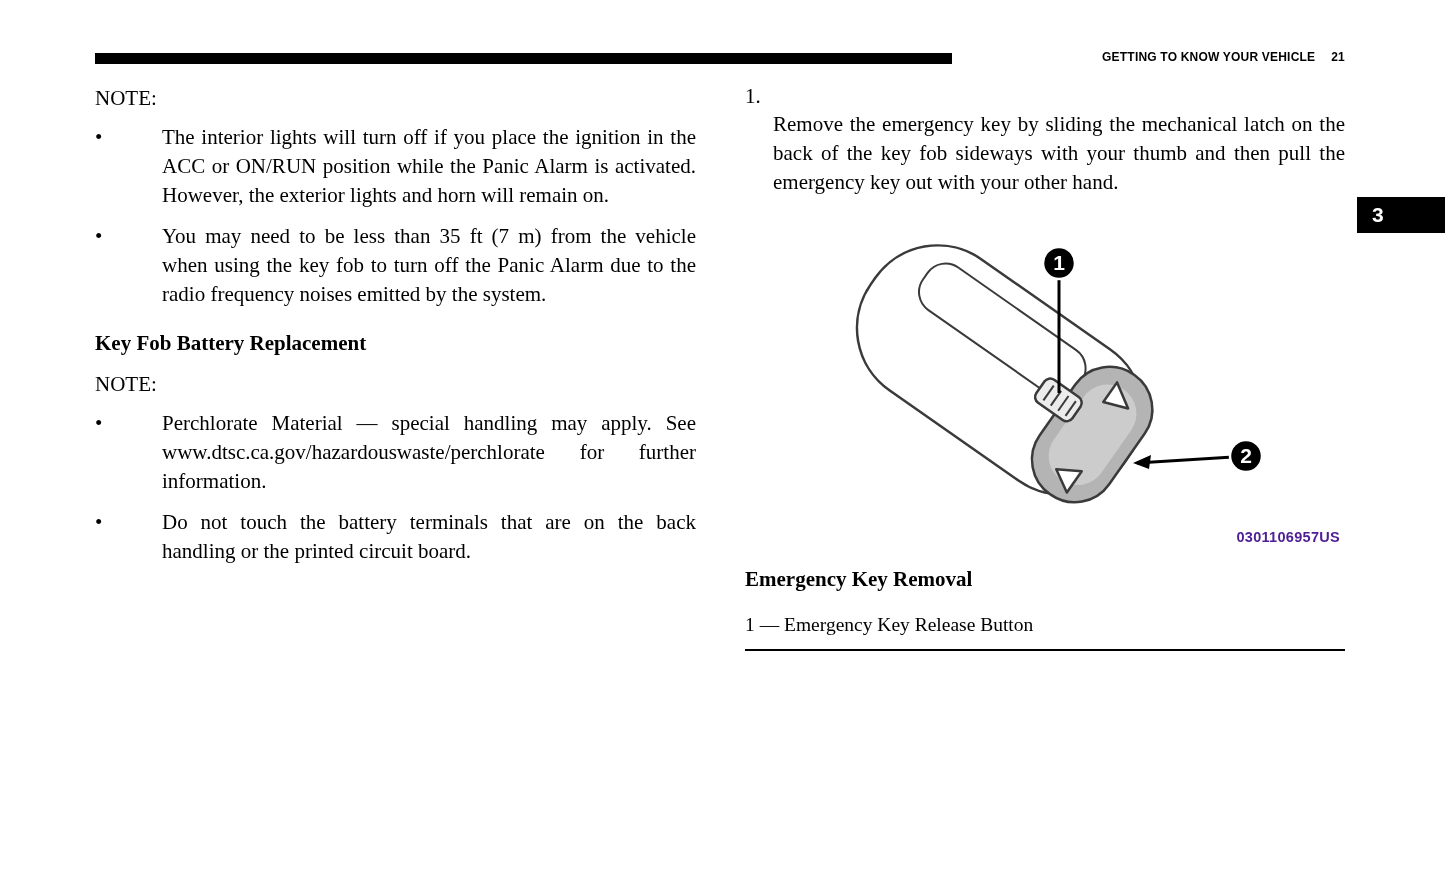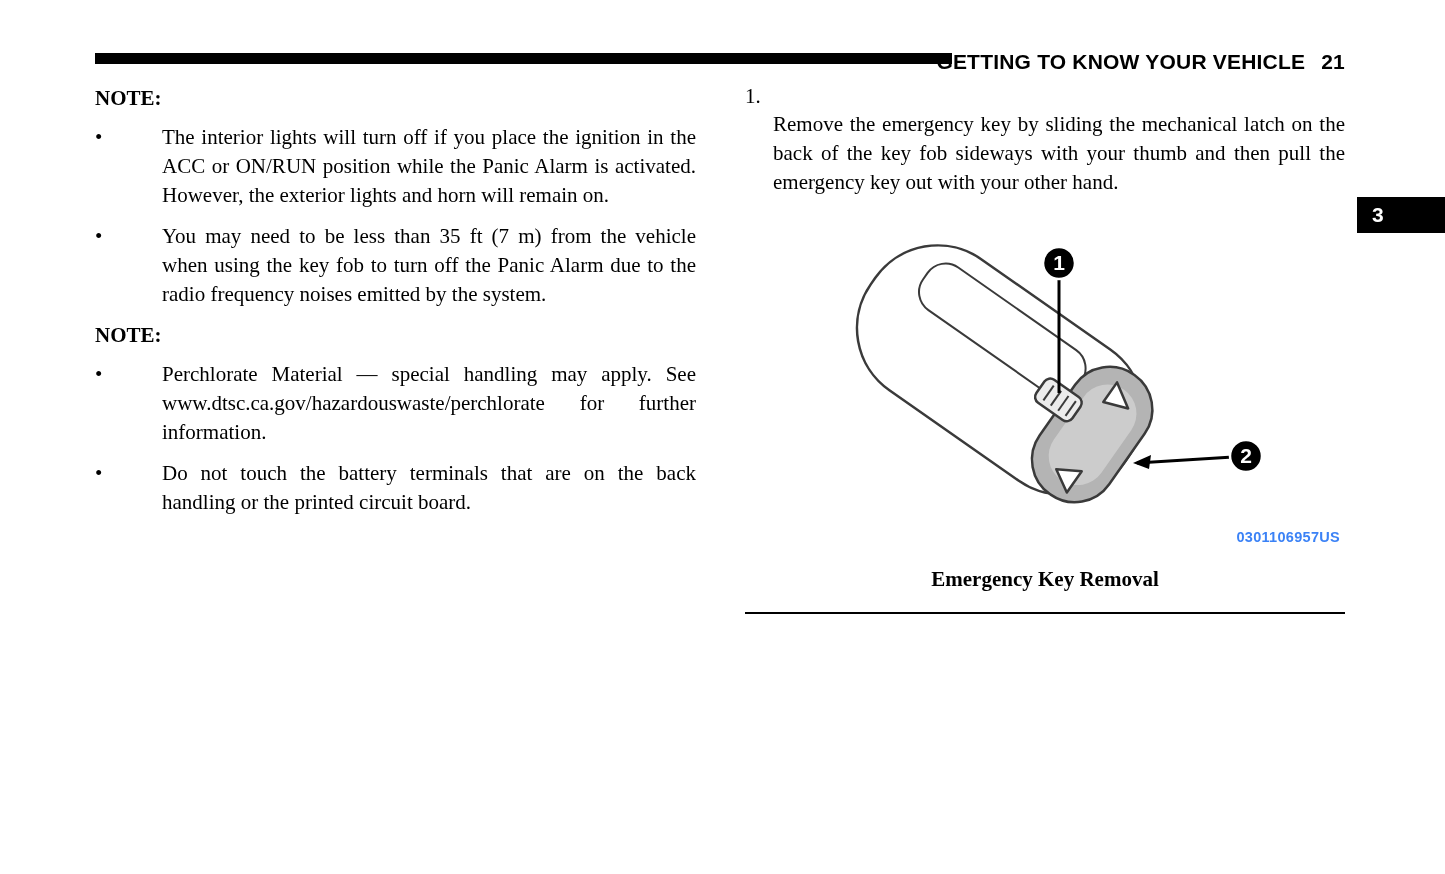--- a/index.html
+++ b/index.html
@@ -14,21 +14,21 @@
   }
 
   
   .topbar {
     position: absolute; left: 95px; top: 53px;
     width: 857px; height: 11px; background: #000;
   }
   .header {
     position: absolute; top: 50px; right: 100px;
     font-family: "Liberation Sans", sans-serif;
-    font-weight: bold; font-size: 21px; letter-spacing: 0.2px;
+    font-weight: bold; font-size: 12px; letter-spacing: 0.2px;
     white-space: nowrap;
   }
   .header .pagenum { margin-left: 16px; }
 
   
   .side-tab {
     position: absolute; right: 0; top: 197px;
     width: 88px; height: 36px; background: #000;
     color: #fff; font-family: "Liberation Sans", sans-serif;
     font-weight: bold; font-size: 21px;
@@ -38,42 +38,42 @@
   
   .col-left {
     position: absolute; left: 95px; top: 82px; width: 601px;
     font-size: 21px; line-height: 1.38;
   }
   .col-right {
     position: absolute; left: 745px; top: 82px; width: 600px;
     font-size: 21px; line-height: 1.38;
   }
 
-  .note-label { font-weight: bold; margin: 2px 0 10px 0; }
+  .note-label { font-weight: normal; margin: 2px 0 10px 0; }
   .bullet { display: flex; margin: 0 0 12px 0; }
   .bullet .dot { flex: 0 0 27px; }
   .bullet .txt { flex: 1; text-align: justify; overflow-wrap: break-word; margin-left: 40px; }
   .heading { font-weight: bold; margin: 20px 0 12px 0; }
   .para { margin: 0 0 16px 0; text-align: justify; }
 
   .step { display: flex; }
   .step .num { flex: 0 0 28px; }
   .step .txt { flex: 1; text-align: justify; margin-top: 28px; }
 
   
   .figure { position: relative; height: 352px; margin-top: 8px; }
   .figure svg { position: absolute; left: 40px; top: 0; }
   .fig-code {
     position: absolute; right: 5px; bottom: 10px;
     font-family: "Liberation Sans", sans-serif;
-    font-weight: bold; font-size: 14.5px; color: #3b82f6;
+    font-weight: bold; font-size: 14.5px; color: #4c1d95;
     letter-spacing: 0.3px;
   }
   .fig-caption {
-    text-align: center; font-weight: bold; font-size: 21px;
+    text-align: left; font-weight: bold; font-size: 21px;
     margin: 8px 0 18px 0;
   }
   .legend-line { font-size: 19.5px; margin: 0 0 7px 0; }
   .legend-rule { border: none; border-top: 2px solid #000; margin: 10px 0 0 0; }
 </style>
 </head>
 <body>
 
 <div class="topbar"></div>
 <div class="header">
@@ -90,20 +90,21 @@
 
   <div class="bullet">
     <span class="dot">•</span>
     <span class="txt">The interior lights will turn off if you place the ignition in the ACC or ON/RUN position while the Panic Alarm is activated. However, the exterior lights and horn will remain on.</span>
   </div>
   <div class="bullet">
     <span class="dot">•</span>
     <span class="txt">You may need to be less than 35 ft (7 m) from the vehicle when using the key fob to turn off the Panic Alarm due to the radio frequency noises emitted by the system.</span>
   </div>
 
+  <div class="heading">Key Fob Battery Replacement</div>
 
 
   <div class="note-label">NOTE:</div>
 
   <div class="bullet">
     <span class="dot">•</span>
     <span class="txt">Perchlorate Material — special handling may apply. See www.dtsc.ca.gov/hazardouswaste/perchlorate for further information.</span>
   </div>
   <div class="bullet">
     <span class="dot">•</span>
@@ -146,15 +147,16 @@
       <line x1="448" y1="252" x2="352" y2="258" stroke="#000" stroke-width="3"></line>
       <path d="M348 258 l18 -8 -2 14 z" fill="#000"></path>
       <circle cx="461" cy="251" r="16" fill="#000" stroke="#fff" stroke-width="2.5"></circle>
       <text x="461" y="258" text-anchor="middle" fill="#fff" font-size="21" font-weight="bold" font-family="Liberation Sans, sans-serif">2</text>
     </svg>
     <div class="fig-code">0301106957US</div>
   </div>
 
   <div class="fig-caption">Emergency Key Removal</div>
 
+  <div class="legend-line">1 — Emergency Key Release Button</div>
   <hr class="legend-rule">
 
 </div>
 
 </body></html>

